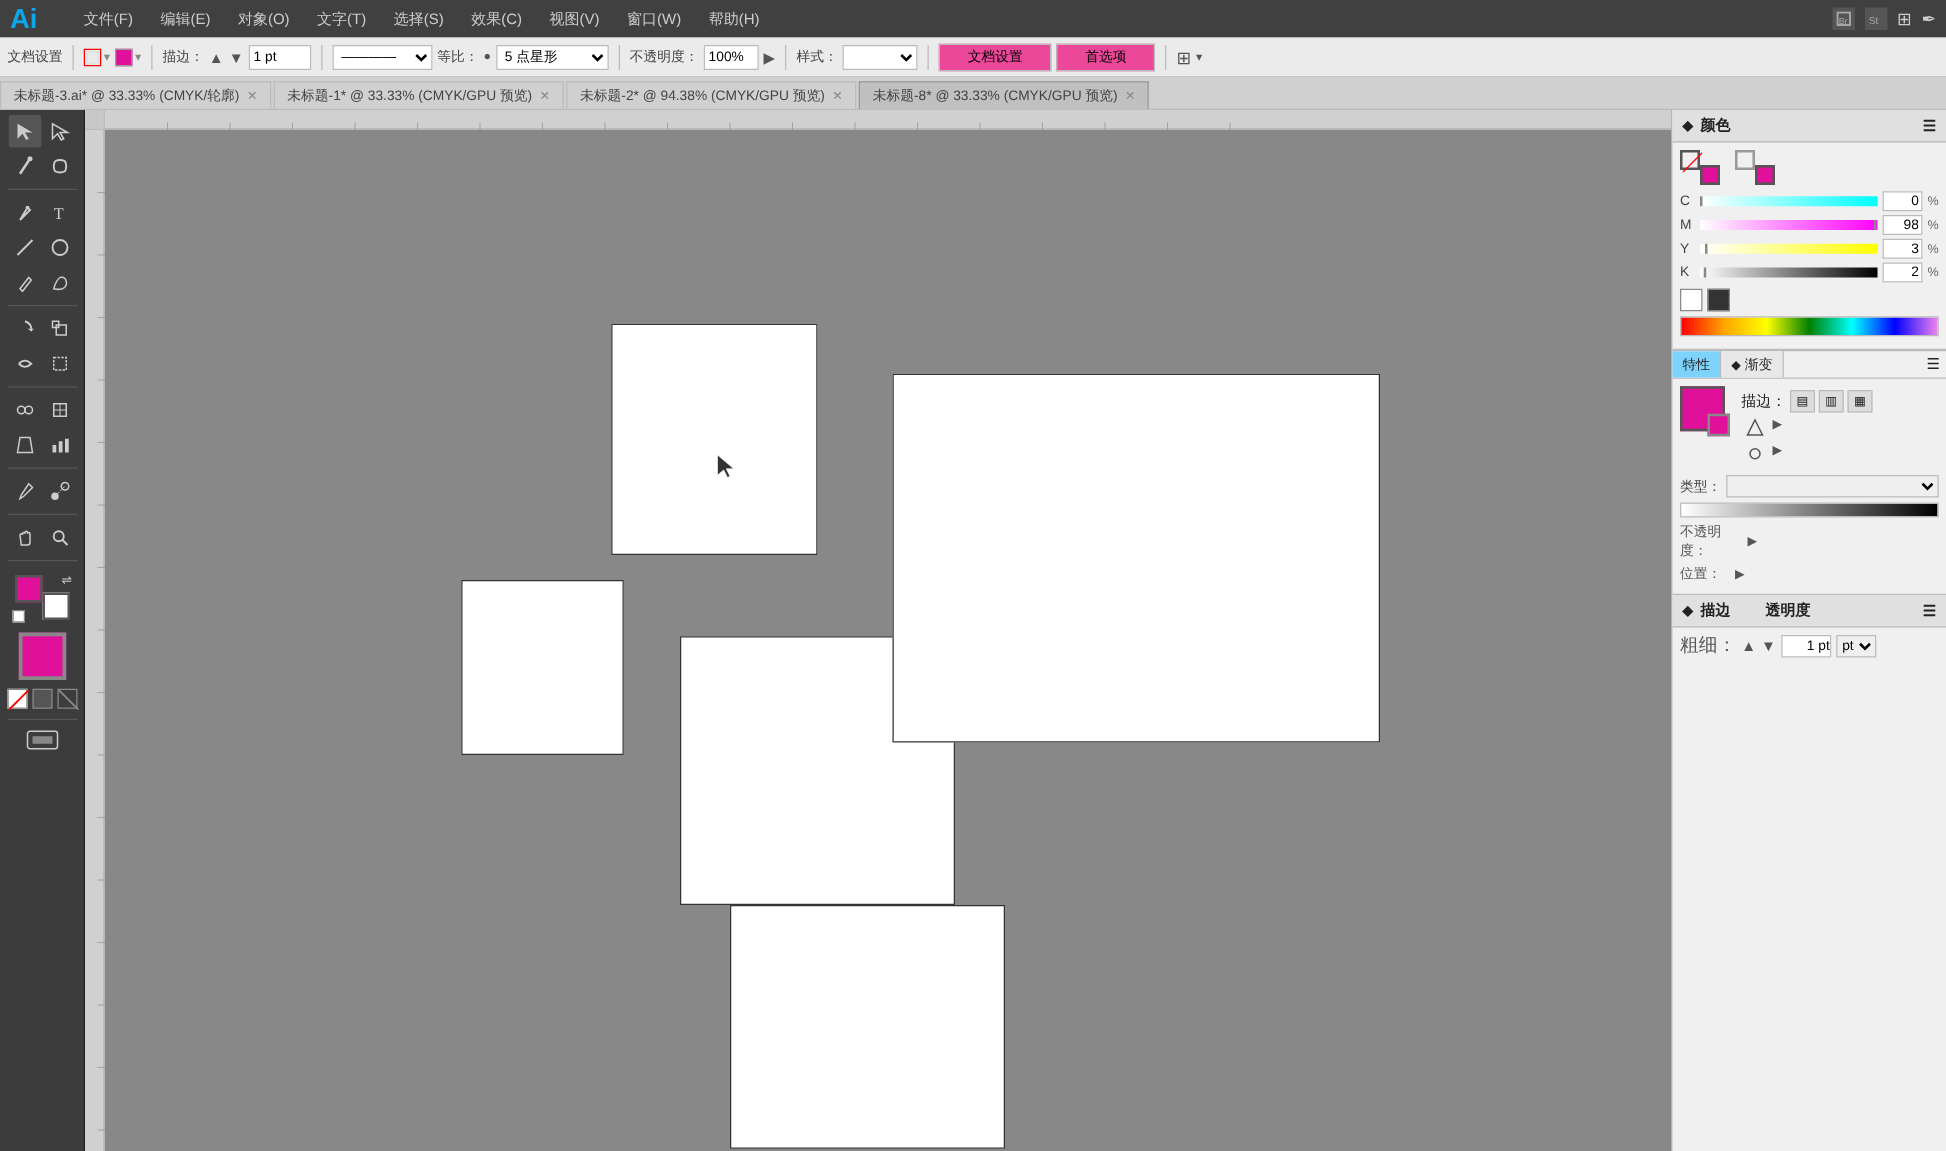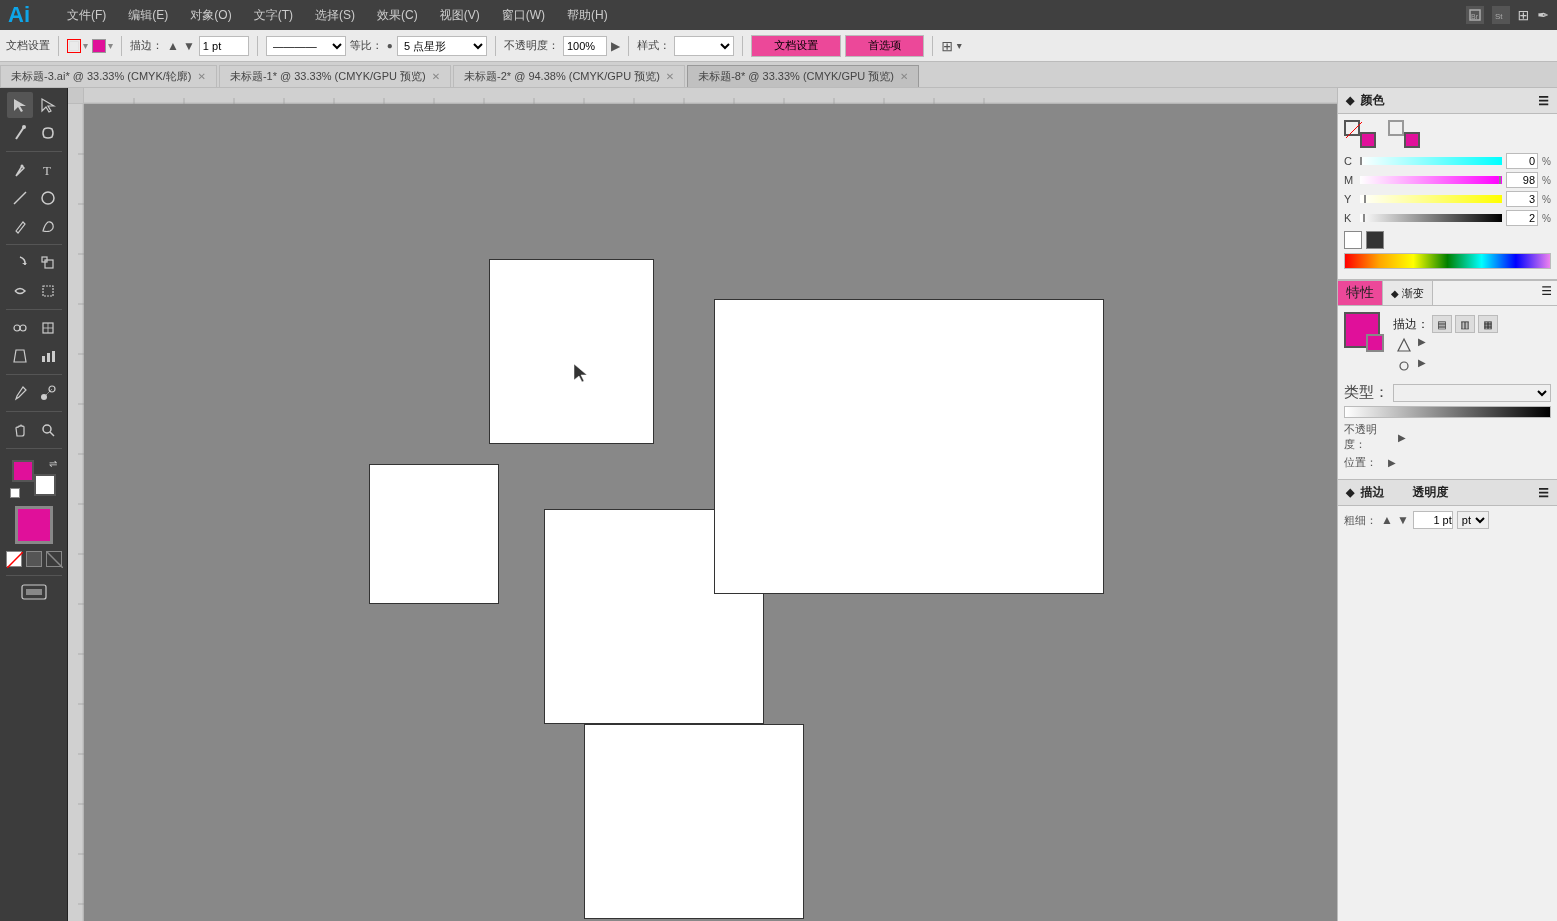--- a/index.html
+++ b/index.html
@@ -86,21 +86,21 @@
     .cmyk-pct { font-size: 10px; color: #666; }
 
     
     .color-gradient-bar {
       width: 100%; height: 16px; border: 1px solid #bbb; margin: 4px 0;
       background: linear-gradient(to right, red, orange, yellow, green, cyan, blue, violet);
     }
 
     
     .grad-type-row { display: flex; align-items: center; gap: 4px; margin: 4px 0; }
-    .grad-type-label { font-size: 15px; color: #444; }
+    .grad-type-label { font-size: 11px; color: #444; }
     .grad-type-select { flex: 1; height: 18px; font-size: 11px; border: 1px solid #bbb; }
 
     
     .gray-bar {
       width: 100%; height: 12px; margin: 4px 0;
       background: linear-gradient(to right, #fff, #aaa, #555, #000);
       border: 1px solid #bbb;
     }
 
     
@@ -544,21 +544,21 @@
 
       <div style="display:flex;gap:4px;margin-top:5px;align-items:center;">
         <div style="width:18px;height:18px;background:#fff;border:1px solid #888;position:relative;cursor:pointer;"></div>
         <div style="width:18px;height:18px;background:#333;border:1px solid #888;cursor:pointer;"></div>
       </div>
 
       <div class="color-gradient-bar"></div>
     </div>
 
     <div style="display:flex;gap:0;border-bottom:1px solid #bbb;border-top:1px solid #bbb;">
-      <div style="padding:3px 8px;font-size:14px;cursor:pointer;background:#ec4899;border-right:1px solid #bbb;">特性</div>
+      <div style="padding:3px 8px;font-size:11px;cursor:pointer;background:#7dd3fc;border-right:1px solid #bbb;">特性</div>
       <div style="padding:3px 8px;font-size:11px;cursor:pointer;background:#e8e8e8;border-right:1px solid #bbb;display:flex;align-items:center;gap:3px;">
         <span style="font-size:10px;">◆</span>
         <span>渐变</span>
       </div>
       <div style="margin-left:auto;padding:3px 5px;cursor:pointer;">☰</div>
     </div>
 
     <div class="panel-content">
 
       <div style="display:flex;align-items:flex-start;gap:5px;margin-bottom:5px;">
@@ -615,21 +615,21 @@
 
     <div style="border-top:1px solid #bbb;">
       <div class="panel-header">
         <span style="font-size:11px;">◆</span>
         <span>描边</span>
         <span style="margin-left:22px;cursor:pointer;">透明度</span>
         <div style="margin-left:auto;">☰</div>
       </div>
       <div class="stroke-panel">
         <div class="stroke-size-row">
-          <span style="font-size:11px;color:#555;font-family:Liberation Serif, serif;">粗细：</span>
+          <span style="font-size:15px;color:#555;font-family:Liberation Serif, serif;">粗细：</span>
           <span style="font-size:12px;color:#555;cursor:pointer;">▲</span>
           <span style="font-size:12px;color:#555;cursor:pointer;">▼</span>
           <input class="stroke-size-input" value="1 pt" style="">
           <select style="height:18px;font-size:11px;border:1px solid #bbb;">
             <option>pt</option>
           </select>
         </div>
       </div>
     </div>
 

